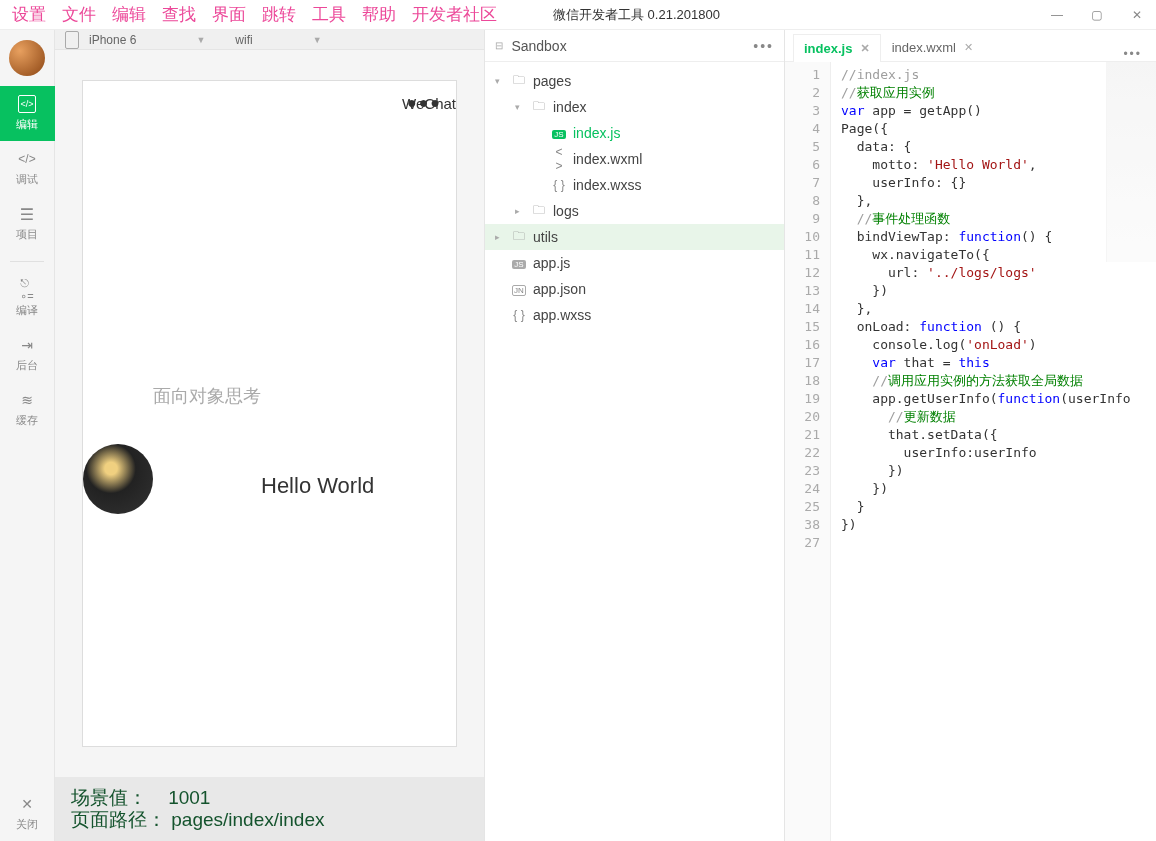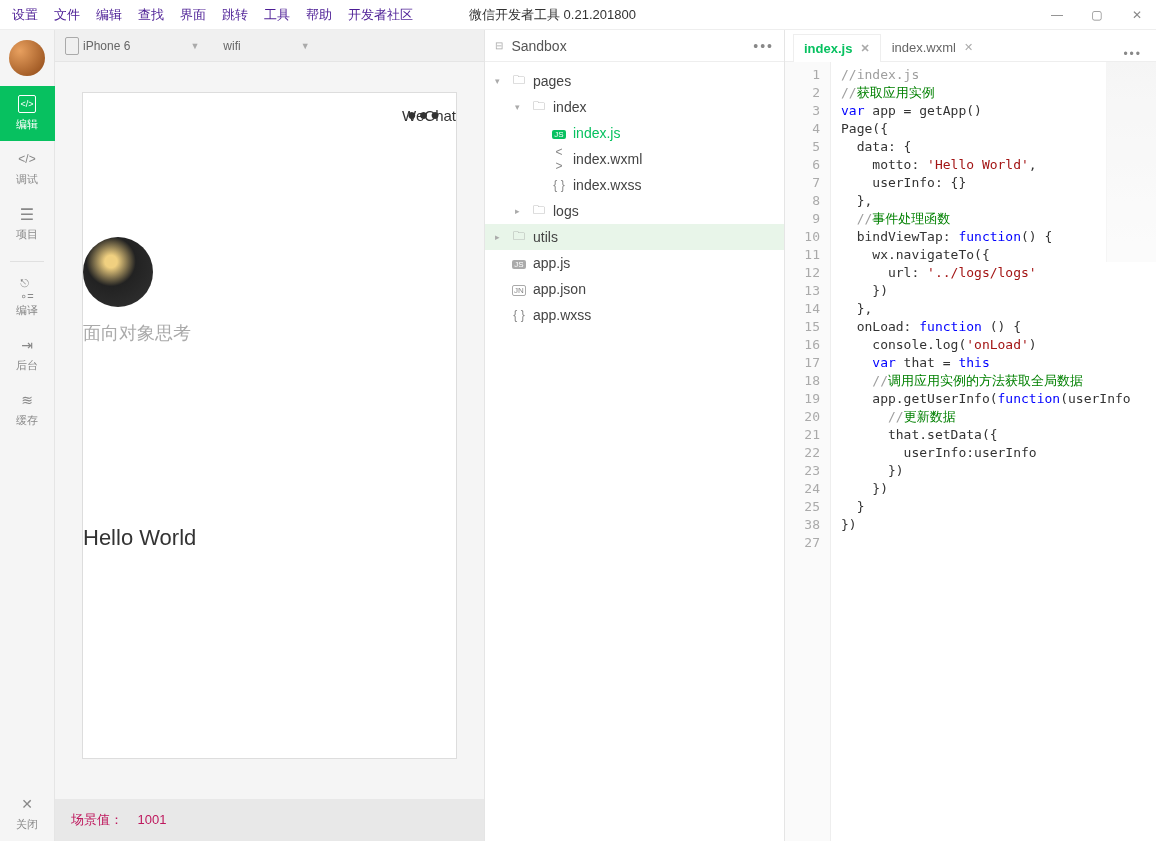--- a/index.html
+++ b/index.html
@@ -1,51 +1,51 @@
 <!DOCTYPE html>
 <html><head>
 <meta charset="utf-8">
 <style>
 * { margin: 0; padding: 0; box-sizing: border-box; }
 body { font-family: "Microsoft YaHei", -apple-system, sans-serif; font-size: 12px; color: #333; background: #fff; overflow: hidden; width: 1156px; height: 841px; }
 
 
 .menubar { height: 30px; display: flex; align-items: center; padding: 0 12px; gap: 16px; background: #fff; border-bottom: 1px solid #eee; }
-.menubar .menu-item { font-size: 13px; color: #4c1d95; cursor: pointer; }
+.menubar .menu-item { font-size: 17px; color: #ec4899; cursor: pointer; }
 .menubar .title { margin-left: 40px; font-size: 13px; color: #333; }
 .menubar .spacer { flex: 1; }
 .winbtn { width: 14px; height: 14px; display: inline-flex; align-items: center; justify-content: center; color: #888; margin-left: 10px; cursor: pointer; }
 
 .main { display: flex; height: 811px; }
 
 
 .sidebar { width: 55px; background: #f5f5f5; display: flex; flex-direction: column; align-items: center; border-right: 1px solid #e5e5e5; }
 .avatar { width: 36px; height: 36px; border-radius: 50%; margin: 10px 0; background: radial-gradient(circle at 30% 30%, #e8a05f, #8b4513); }
 .side-btn { width: 55px; height: 55px; display: flex; flex-direction: column; align-items: center; justify-content: center; gap: 4px; font-size: 11px; color: #888; cursor: pointer; }
 .side-btn.active { background: #07c160; color: #fff; }
 .side-btn.active .icon { color: #fff; border-color: #fff; }
 .side-sep { width: 34px; height: 1px; background: #e0e0e0; margin: 10px 0; }
 .side-spacer { flex: 1; }
 .icon { width: 18px; height: 18px; display: inline-flex; align-items: center; justify-content: center; }
 
 
 .sim-col { width: 430px; background: #f5f5f5; display: flex; flex-direction: column; border-right: 1px solid #e5e5e5; }
-.sim-toolbar { height: 32px; display: flex; align-items: center; padding: 0 10px; gap: 4px; background: #f0f0f0; border-bottom: 1px solid #e5e5e5; }
+.sim-toolbar { height: 32px; display: flex; align-items: center; padding: 0 10px; gap: 10px; background: #f0f0f0; border-bottom: 1px solid #e5e5e5; }
 .phone-icon { width: 14px; height: 18px; border: 1px solid #aaa; border-radius: 2px; position: relative; }
 .sim-select { font-size: 12px; color: #666; display: flex; align-items: center; gap: 60px; cursor: pointer; }
 .sim-select .caret { font-size: 9px; color: #aaa; }
 .sim-body { flex: 1; display: flex; justify-content: center; padding: 30px 0; }
 .phone { width: 375px; height: 667px; background: #fff; border: 1px solid #ddd; display: flex; flex-direction: column; }
 .phone-header { height: 44px; display: flex; align-items: center; justify-content: flex-end; position: relative; font-size: 15px; color: #333; }
 .phone-dots { position: absolute; right: 14px; letter-spacing: 2px; font-size: 16px; }
-.phone-content { flex: 1; display: flex; flex-direction: column; align-items: flex-start; padding-top: 100px; }
+.phone-content { flex: 1; display: flex; flex-direction: row; align-items: center; padding-top: 100px; }
 .user-pic { width: 70px; height: 70px; border-radius: 50%; background: radial-gradient(circle at 40% 35%, #f0d080 10%, #222 40%, #333 100%); margin-bottom: 14px; }
 .user-name { font-size: 18px; color: #aaa; margin-bottom: 180px; }
 .motto { font-size: 22px; font-family: Liberation Sans, sans-serif; color: #333; }
-.sim-footer { background: #e8e8e8; padding: 10px 16px; font-size: 13px; color: #be185d; line-height: 22px; }
+.sim-footer { background: #e8e8e8; padding: 10px 16px; font-size: 19px; color: #14532d; line-height: 22px; }
 
 
 .tree-col { width: 300px; display: flex; flex-direction: column; border-right: 1px solid #e5e5e5; }
 .tree-header { height: 32px; display: flex; align-items: center; padding: 0 10px; gap: 8px; border-bottom: 1px solid #eee; font-size: 14px; color: #555; }
 .tree-header .dots { margin-left: auto; color: #888; cursor: pointer; letter-spacing: 2px; }
 .tree-body { flex: 1; padding: 6px 0; overflow-y: auto; }
 .tree-item { display: flex; align-items: center; gap: 6px; height: 26px; padding-left: 10px; font-size: 14px; color: #444; cursor: pointer; }
 .tree-item.selected { background: #e8f5e9; }
 .tree-item.active { color: #07c160; }
 .tree-item .ti-icon { width: 16px; text-align: center; color: #888; font-size: 12px; }
@@ -153,20 +153,24 @@
           <div class="user-name">面向对象思考</div>
           <div class="motto">Hello World</div>
         </div>
       </div>
     </div>
     <div class="sim-footer">
       <div>
         <span>场景值：</span>
         &nbsp;&nbsp;
         <span>1001</span>
+      </div>
+      <div>
+        <span>页面路径：</span>
+        <span>pages/index/index</span>
       </div>
     </div>
   </div>
 
   <div class="tree-col">
     <div class="tree-header">
       <span style="color:#aaa;font-size:10px;">⊟</span>
       <span>Sandbox</span>
       <span class="dots">•••</span>
     </div>

